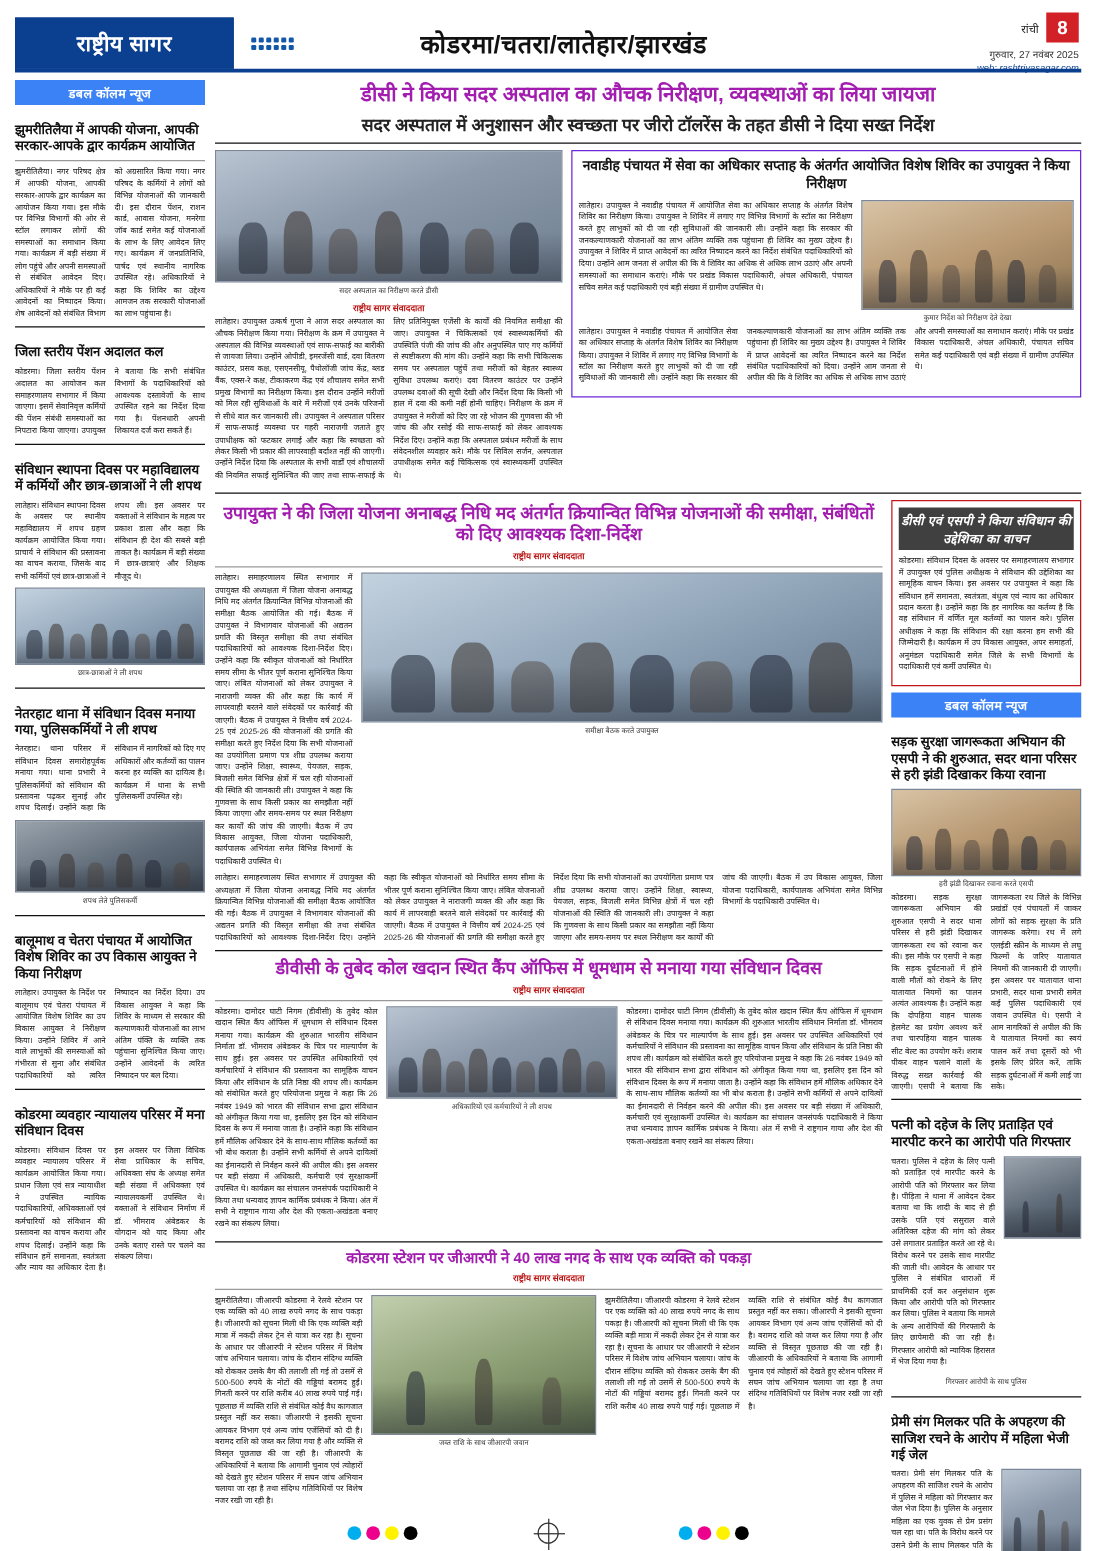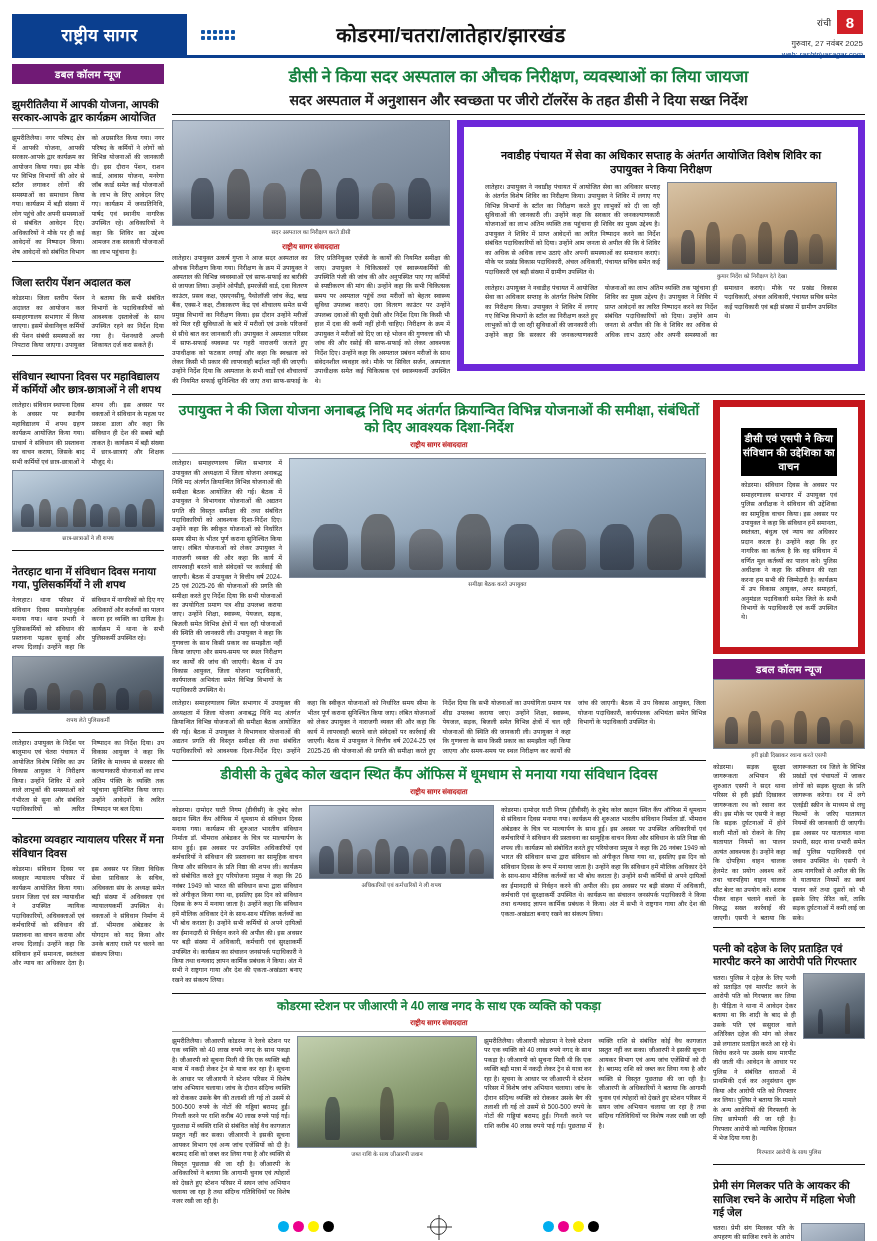--- a/index.html
+++ b/index.html
@@ -70,26 +70,26 @@
     gap:8px;
   }
   .colL { width:152px; }
   .mainarea { }
 
   .rule { border-top:1px solid #111; margin:5px 0; }
   .rule-thin { border-top:.6px solid #999; margin:4px 0; }
 
   
   .secbar {
-    background:#701a75; color:#fff;
+    background:#3b82f6; color:#fff;
     font-size:10px; font-weight:bold;
     text-align:center; padding:3px 2px;
     letter-spacing:.3px;
   }
-  .secbar.red { background:#000000; }
+  .secbar.red { background:#404040;font-style:italic; }
 
   h2.hl {
     font-size:11.5px; line-height:1.25; font-weight:bold;
     margin:14px 0 4px; color:#111;
   }
   h2.hl.sm { font-size:10.5px; }
 
   .byline { font-size:7px; color:#b11; text-align:center; margin:3px 0 2px; font-weight:bold;}
 
   p.body {
@@ -121,27 +121,27 @@
   }
   .photo .figs i {
     display:block; width:9%; height:70%;
     background:rgba(35,40,52,.55); border-radius:40% 40% 12% 12%;
   }
   .photo .figs i:nth-child(2n){ height:86%; background:rgba(60,52,48,.55);}
   .photo .figs i:nth-child(3n){ height:62%; background:rgba(80,70,64,.5);}
   .cap { font-size:5.8px; color:#333; text-align:center; padding:2px 0 3px; }
 
   .inbox {
-    border:7px solid #6d28d9; padding:21px;
+    border:1px solid #6d28d9; padding:5px;
   }
   .inbox.red { border-color:#c4161c; }
 
   .bigtitle {
     font-size:16.5px; font-weight:bold; line-height:1.22; text-align:center;
-    color:#15803d; margin:2px 0 4px;
+    color:#a21caf; margin:2px 0 4px;
   }
   .bigtitle.sm { font-size:14px; }
   .bigtitle.xs { font-size:12px; }
   .subtitle {
     font-size:14px; text-align:center; color:#222; margin:0 0 5px; font-weight:bold;
   }
   .boxtitle {
     font-size:11px; font-weight:bold; line-height:1.3; text-align:center; margin:0 0 5px;
   }
 
@@ -242,20 +242,21 @@
             <i></i>
             <i></i>
             <i></i>
             <i></i>
           </span>
       </div>
       <div class="cap">शपथ लेते पुलिसकर्मी</div>
 
       <div class="rule"></div>
 
+      <h2 class="hl sm">बालूमाथ व चेतरा पंचायत में आयोजित विशेष शिविर का उप विकास आयुक्त ने किया निरीक्षण</h2>
       <p class="body cols2">लातेहार। उपायुक्त के निर्देश पर बालूमाथ एवं चेतरा पंचायत में आयोजित विशेष शिविर का उप विकास आयुक्त ने निरीक्षण किया। उन्होंने शिविर में आने वाले लाभुकों की समस्याओं को गंभीरता से सुना और संबंधित पदाधिकारियों को त्वरित निष्पादन का निर्देश दिया। उप विकास आयुक्त ने कहा कि शिविर के माध्यम से सरकार की कल्याणकारी योजनाओं का लाभ अंतिम पंक्ति के व्यक्ति तक पहुंचाना सुनिश्चित किया जाए। उन्होंने आवेदनों के त्वरित निष्पादन पर बल दिया।</p>
 
       <div class="rule"></div>
 
       <h2 class="hl sm">कोडरमा व्यवहार न्यायालय परिसर में मना संविधान दिवस</h2>
       <p class="body cols2">कोडरमा। संविधान दिवस पर व्यवहार न्यायालय परिसर में कार्यक्रम आयोजित किया गया। प्रधान जिला एवं सत्र न्यायाधीश ने उपस्थित न्यायिक पदाधिकारियों, अधिवक्ताओं एवं कर्मचारियों को संविधान की प्रस्तावना का वाचन कराया और शपथ दिलाई। उन्होंने कहा कि संविधान हमें समानता, स्वतंत्रता और न्याय का अधिकार देता है। इस अवसर पर जिला विधिक सेवा प्राधिकार के सचिव, अधिवक्ता संघ के अध्यक्ष समेत बड़ी संख्या में अधिवक्ता एवं न्यायालयकर्मी उपस्थित थे। वक्ताओं ने संविधान निर्माण में डॉ. भीमराव अंबेडकर के योगदान को याद किया और उनके बताए रास्ते पर चलने का संकल्प लिया।</p>
 
     </div>
 
     <div class="mainarea">
@@ -385,20 +386,21 @@
 
         <div style="width:152px">
 
           <div class="inbox red" style="margin-bottom:5px">
             <div class="secbar red">डीसी एवं एसपी ने किया संविधान की उद्देशिका का वाचन</div>
             <p class="body" style="margin-top:4px">कोडरमा। संविधान दिवस के अवसर पर समाहरणालय सभागार में उपायुक्त एवं पुलिस अधीक्षक ने संविधान की उद्देशिका का सामूहिक वाचन किया। इस अवसर पर उपायुक्त ने कहा कि संविधान हमें समानता, स्वतंत्रता, बंधुत्व एवं न्याय का अधिकार प्रदान करता है। उन्होंने कहा कि हर नागरिक का कर्तव्य है कि वह संविधान में वर्णित मूल कर्तव्यों का पालन करे। पुलिस अधीक्षक ने कहा कि संविधान की रक्षा करना हम सभी की जिम्मेदारी है। कार्यक्रम में उप विकास आयुक्त, अपर समाहर्ता, अनुमंडल पदाधिकारी समेत जिले के सभी विभागों के पदाधिकारी एवं कर्मी उपस्थित थे।</p>
           </div>
 
           <div class="secbar">डबल कॉलम न्यूज</div>
 
+          <h2 class="hl sm">सड़क सुरक्षा जागरूकता अभियान की एसपी ने की शुरुआत, सदर थाना परिसर से हरी झंडी दिखाकर किया रवाना</h2>
           <div class="photo warm" style="height:70px">
             <span class="figs">
                 <i></i>
                 <i></i>
                 <i></i>
                 <i></i>
                 <i></i>
                 <i></i>
               </span>
           </div>
@@ -416,21 +418,21 @@
                     <i></i>
                     <i></i>
                   </span>
               </div>
             </div>
           </div>
           <div class="cap">गिरफ्तार आरोपी के साथ पुलिस</div>
 
           <div class="rule"></div>
 
-          <h2 class="hl sm">प्रेमी संग मिलकर पति के आयकर की साजिश रचने के आरोप में महिला भेजी गई जेल</h2>
+          <h2 class="hl sm">प्रेमी संग मिलकर पति के अपहरण की साजिश रचने के आरोप में महिला भेजी गई जेल</h2>
           <div class="flexrow">
             <p class="body" style="flex:1">चतरा। प्रेमी संग मिलकर पति के अपहरण की साजिश रचने के आरोप में पुलिस ने महिला को गिरफ्तार कर जेल भेज दिया है। पुलिस के अनुसार महिला का एक युवक से प्रेम प्रसंग चल रहा था। पति के विरोध करने पर उसने प्रेमी के साथ मिलकर पति के अपहरण की योजना बनाई। बीते दिनों पति का अपहरण कर लिया गया था, जिसके बाद परिजनों ने थाना में प्राथमिकी दर्ज कराई थी। पुलिस ने तकनीकी अनुसंधान के आधार पर अपहृत व्यक्ति को सुरक्षित बरामद कर लिया तथा पूछताछ में पूरे मामले का खुलासा हुआ। पुलिस ने महिला समेत तीन आरोपियों को गिरफ्तार किया है। सभी के विरुद्ध विधिसम्मत कार्रवाई करते हुए न्यायालय में प्रस्तुत किया गया, जहां से उन्हें जेल भेज दिया गया।</p>
             <div style="width:64px">
               <div class="photo" style="height:72px">
                 <span class="figs">
                     <i></i>
                     <i></i>
                     <i></i>
                   </span>
               </div>

